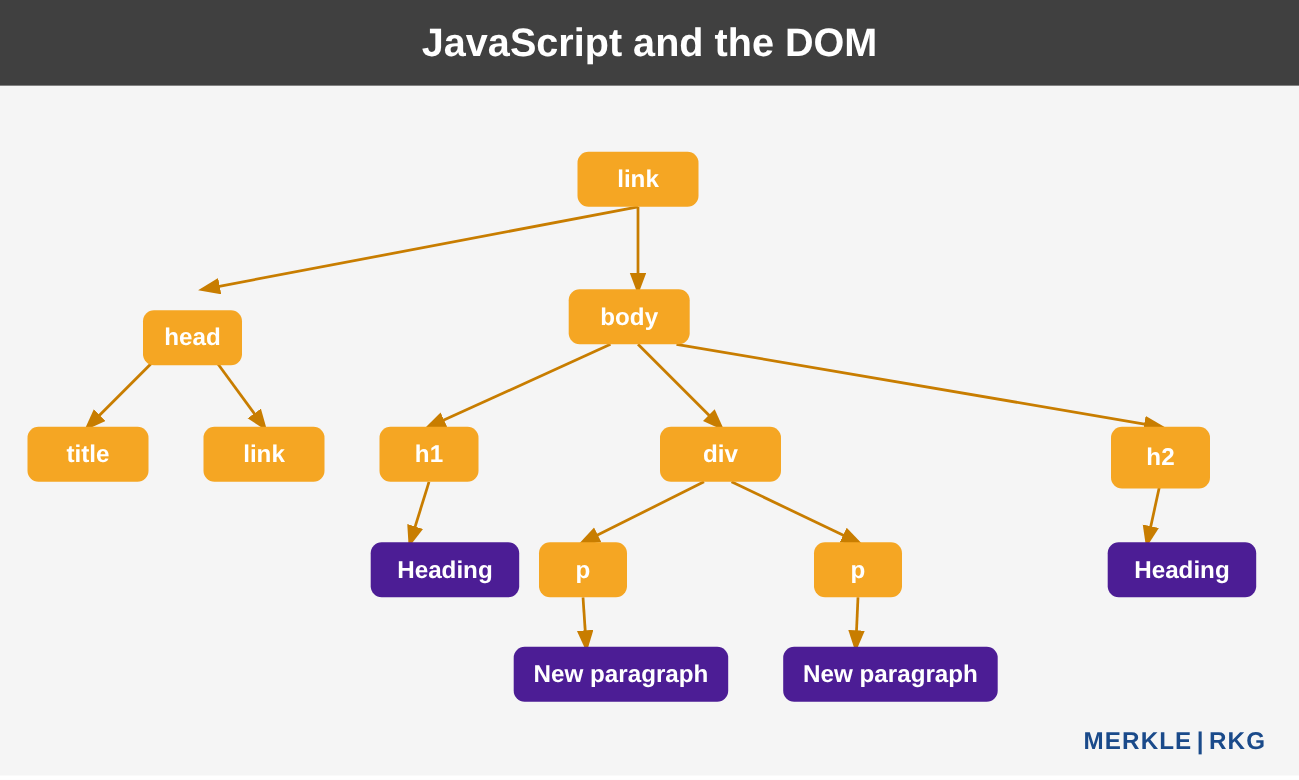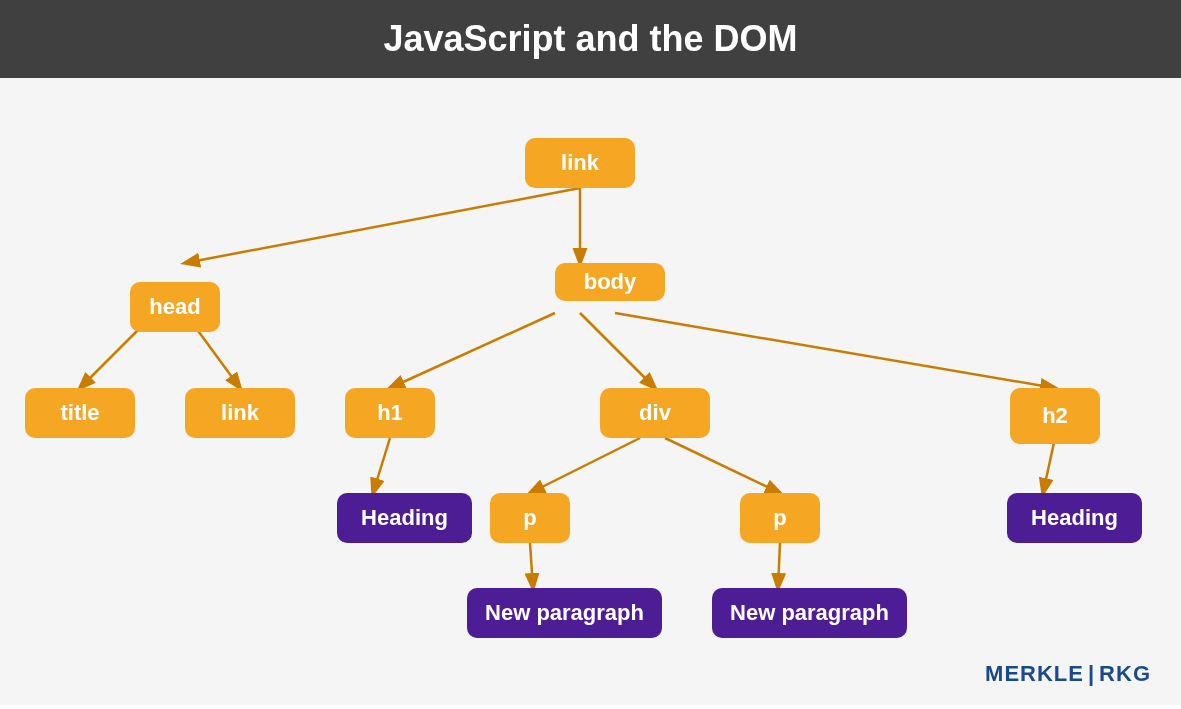--- a/index.html
+++ b/index.html
@@ -125,21 +125,21 @@
   </svg>
 
   <div class="node node-orange" style="left:525px; top:60px; width:110px; height:50px;">
     <span>link</span>
   </div>
 
   <div class="node node-orange" style="left:130px; top:185px; width:90px; height:50px;margin-top:19px;">
     <span>head</span>
   </div>
 
-  <div class="node node-orange" style="left:555px; top:185px; width:110px; height:38px;">
+  <div class="node node-orange" style="left:517px; top:185px; width:110px; height:50px;">
     <span>body</span>
   </div>
 
   <div class="node node-orange" style="left:25px; top:310px; width:110px; height:50px;">
     <span>title</span>
   </div>
 
   <div class="node node-orange" style="left:185px; top:310px; width:110px; height:50px;">
     <span>link</span>
   </div>

